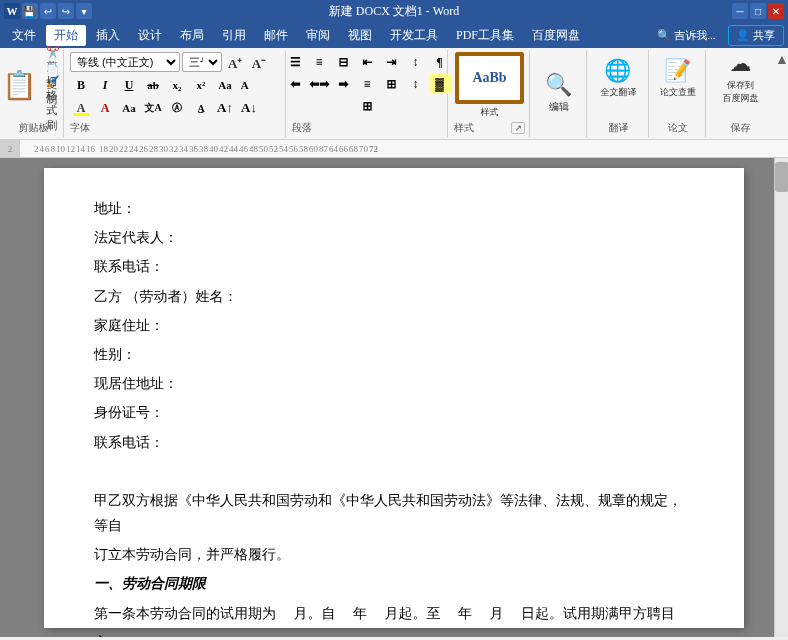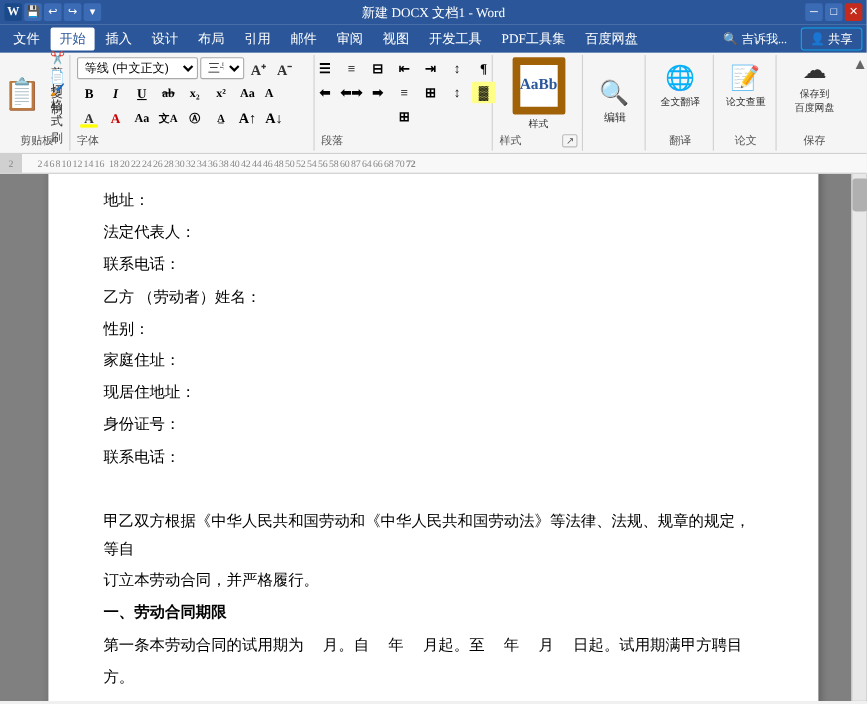--- a/index.html
+++ b/index.html
@@ -180,20 +180,21 @@
       font-size: 14px;
       line-height: 1.8;
       color: #000;
     }
     .doc-line {
       margin-bottom: 4px;
       white-space: pre-wrap;
     }
     .doc-section-title {
       font-weight: bold;
+      font-style: italic;
     }
 
     .format-btn {
       display: flex;
       align-items: center;
       justify-content: center;
       width: 22px; height: 20px;
       border: 1px solid transparent;
       border-radius: 2px;
       cursor: pointer;
@@ -348,21 +349,21 @@
       <div class="ribbon-row">
         <div class="format-btn" style="font-size:12px;">⊞</div>
       </div>
     </div>
     <div class="ribbon-group-label" style="display:flex;align-items:center;justify-content:space-between;">段落</div>
   </div>
 
   <div class="ribbon-group" style="min-width:80px;">
     <div class="ribbon-group-content" style="align-items:center;justify-content:center;">
       <div style="display:flex;flex-direction:column;align-items:center;gap:2px;">
-        <div style="width:48px;height:52px;border:7px solid #a16207;border-radius:2px;background:white;display:flex;flex-direction:column;align-items:center;justify-content:center;cursor:pointer;">
+        <div style="width:69px;height:52px;border:4px solid #a16207;border-radius:2px;background:white;display:flex;flex-direction:column;align-items:center;justify-content:center;cursor:pointer;">
           <span style="font-size:14px;font-weight:bold;color:#2b579a;">AaBb</span>
         </div>
         <span style="font-size:9px;color:#333;">样式</span>
       </div>
     </div>
     <div class="ribbon-group-label" style="display:flex;align-items:center;justify-content:space-between;">
       <span>样式</span>
       <span style="cursor:pointer;font-size:9px;border:1px solid #bbb;padding:0 2px;border-radius:2px;">↗</span>
     </div>
   </div>
@@ -448,36 +449,36 @@
     <span style="font-size:9px;color:#888;margin-right:1px;"> 60</span>
     <span style="font-size:9px;color:#888;margin-right:1px;"> 87</span>
     <span style="font-size:9px;color:#888;margin-right:1px;"> 64</span>
     <span style="font-size:9px;color:#888;margin-right:1px;"> 66</span>
     <span style="font-size:9px;color:#888;margin-right:1px;"> 68</span>
     <span style="font-size:9px;color:#888;margin-right:1px;"> 70</span>
     <span style="font-size:9px;color:#888;font-weight:bold;"> 72</span>
   </div>
 </div>
 
-<div class="doc-area" style="position:relative;align-items:center;">
+<div class="doc-area" style="position:relative;">
 
   <div style="position:absolute;right:0;top:0;bottom:0;width:14px;background:#e8e8e8;border-left:1px solid #ccc;">
     <div style="width:14px;height:30px;background:#b0b0b0;border-radius:3px;margin-top:4px;"></div>
   </div>
 
   <div class="page">
 
     <div style="height:8px;"></div>
 
     <div class="doc-line">地址：</div>
     <div class="doc-line">法定代表人：</div>
     <div class="doc-line">联系电话：</div>
     <div class="doc-line">乙方 （劳动者）姓名：</div>
+    <div class="doc-line">家庭住址：</div>
     <div class="doc-line">性别：</div>
-    <div class="doc-line">家庭住址：</div>
     <div class="doc-line">现居住地址：</div>
     <div class="doc-line">身份证号：</div>
     <div class="doc-line">联系电话：</div>
     <div class="doc-line">&nbsp;</div>
     <div class="doc-line">甲乙双方根据《中华人民共和国劳动和《中华人民共和国劳动法》等法律、法规、规章的规定，等自</div>
     <div class="doc-line">订立本劳动合同，并严格履行。</div>
     <div class="doc-line doc-section-title">一、劳动合同期限</div>
     <div class="doc-line">第一条本劳动合同的试用期为     月。自     年     月起。至     年     月     日起。试用期满甲方聘目</div>
     <div class="doc-line">方。</div>
   </div>

